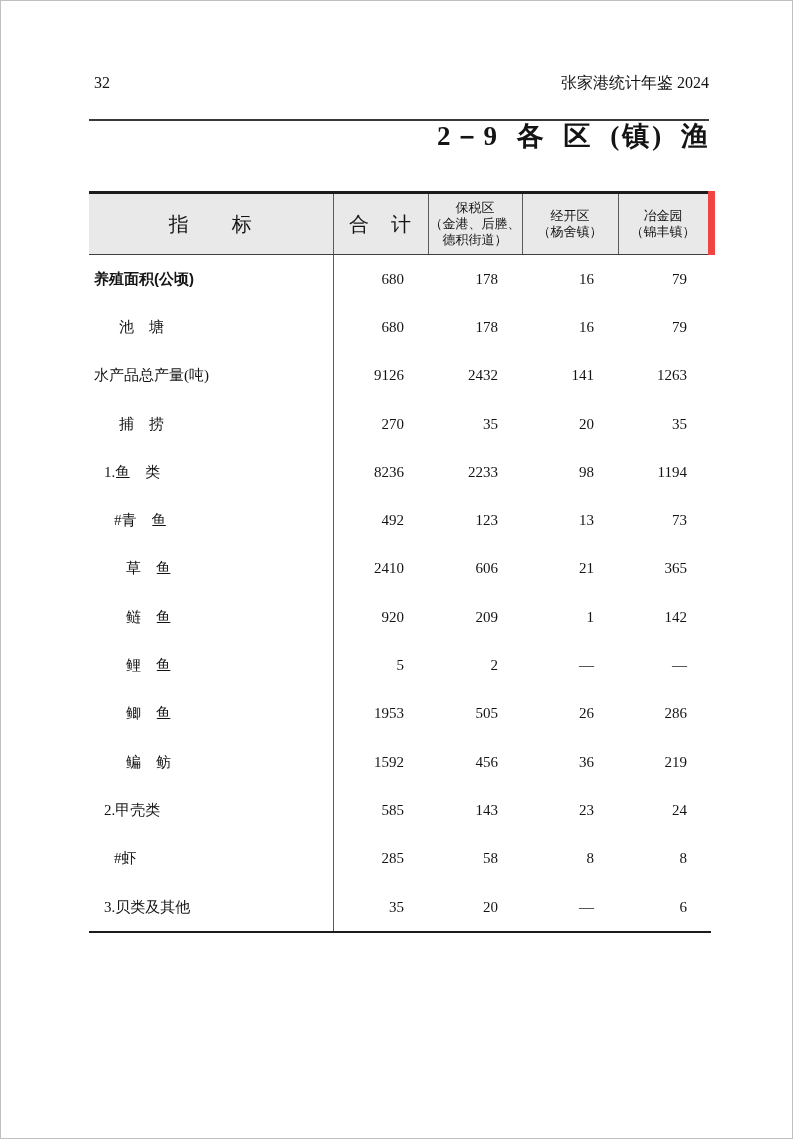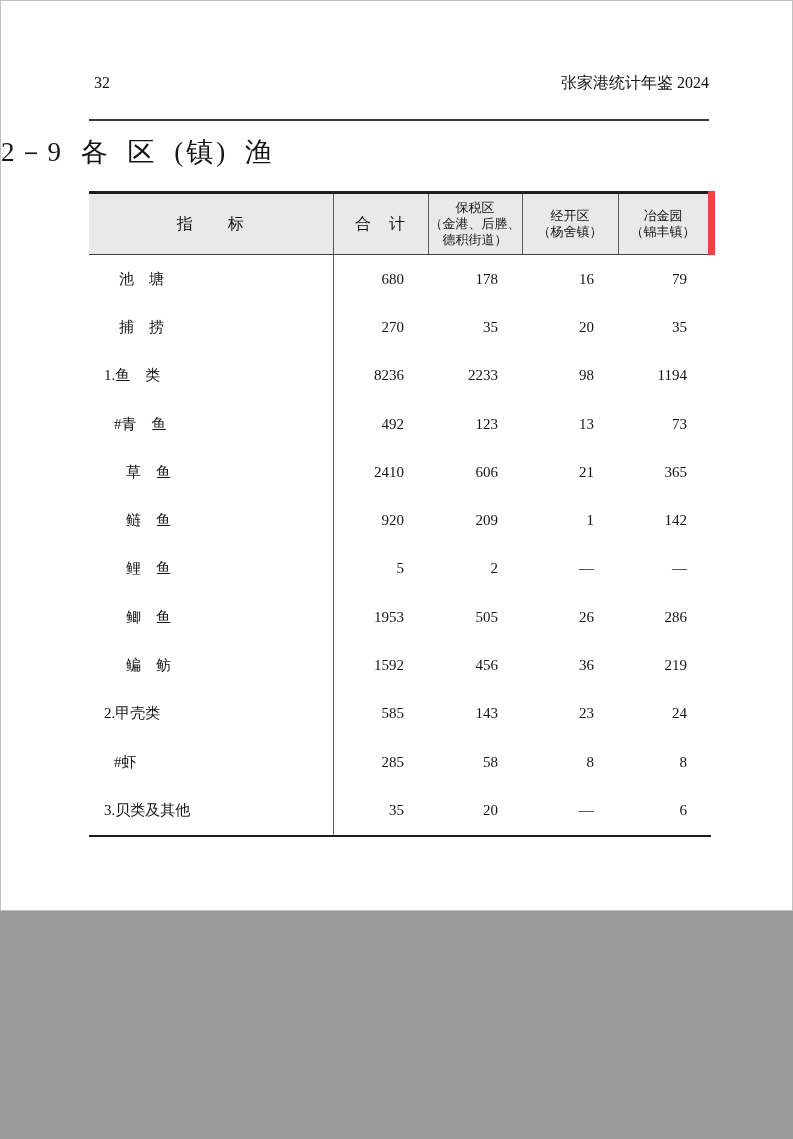--- a/index.html
+++ b/index.html
@@ -1,39 +1,40 @@
 <!DOCTYPE html>
 <html><head>
 <meta charset="utf-8">
 <style>
   html,body { margin:0; padding:0; background:#9a9a9a; }
   .page {
     position:relative;
-    width:793px; height:911px;
+    width:793px; height:1139px;
     margin:0 auto;
     background:#ffffff;
     border:1px solid #c0c0c0;
     box-sizing:border-box;
     font-family:"Liberation Serif","DejaVu Serif",serif;
     color:#141414;
     overflow:hidden;
   }
   .page-head {
     display:flex; justify-content:space-between; align-items:flex-end;
     padding:72px 83px 0 93px;
     font-size:16px; line-height:20px;
   }
   .head-rule {
     margin:26px 83px 0 88px;
     border-top:2px solid #3a3a3a;
     height:0;
   }
   .table-title {
-    margin:16px 81px 0 0;
-    font-size:27px; font-weight:normal;
+    margin:0 81px 0 0;
+    text-align:right;
+    font-size:27px; font-weight:bold;
     letter-spacing:3px; word-spacing:7px;
     line-height:30px;
     white-space:nowrap;
   }
   table.stat {
     position:absolute; left:88px; top:190px;
     width:622px;
     border-collapse:collapse;
     table-layout:fixed;
     border-top:3px solid #1c1c1c;
@@ -44,21 +45,21 @@
     border-bottom:1px solid #3f3f3f;
     font-weight:normal;
     font-size:13px; line-height:16px;
     height:56px;
     text-align:center; vertical-align:middle;
     white-space:pre-line;
     padding:2px 1px;
   }
   thead th + th { border-left:1px solid #5a5a5a; }
   thead th:last-child { border-right:7px solid #ef4444; }
-  thead th.wide { font-size:16px; letter-spacing:1px;margin-left:46px; }
+  thead th.wide { font-size:20px; letter-spacing:1px;margin-left:46px; }
   tbody td {
     height:48.3px;
     font-size:15px;
     vertical-align:middle;
     padding:0;
   }
   tbody td.label { border-right:1px solid #5a5a5a; text-align:left; }
   tbody td.num { text-align:right; padding-right:24px; }
   td.ind-top  { padding-left:5px;  }
   td.ind-num  { padding-left:15px; }
@@ -96,29 +97,43 @@
         <th>保税区
 （金港、后塍、
 德积街道）</th>
         <th>经开区
 （杨舍镇）</th>
         <th>冶金园
 （锦丰镇）</th>
       </tr>
     </thead>
     <tbody id="table-body">
+  <tr>
+    <td class="label ind-top bold">养殖面积(公顷)</td>
+    <td class="num">680</td>
+    <td class="num">178</td>
+    <td class="num">16</td>
+    <td class="num">79</td>
+  </tr>
 
   <tr>
     <td class="label ind-sub">池　塘</td>
     <td class="num">680</td>
     <td class="num">178</td>
     <td class="num">16</td>
     <td class="num">79</td>
   </tr>
 
+  <tr>
+    <td class="label ind-top">水产品总产量(吨)</td>
+    <td class="num">9126</td>
+    <td class="num">2432</td>
+    <td class="num">141</td>
+    <td class="num">1263</td>
+  </tr>
 
   <tr>
     <td class="label ind-sub">捕　捞</td>
     <td class="num">270</td>
     <td class="num">35</td>
     <td class="num">20</td>
     <td class="num">35</td>
   </tr>
 
 

